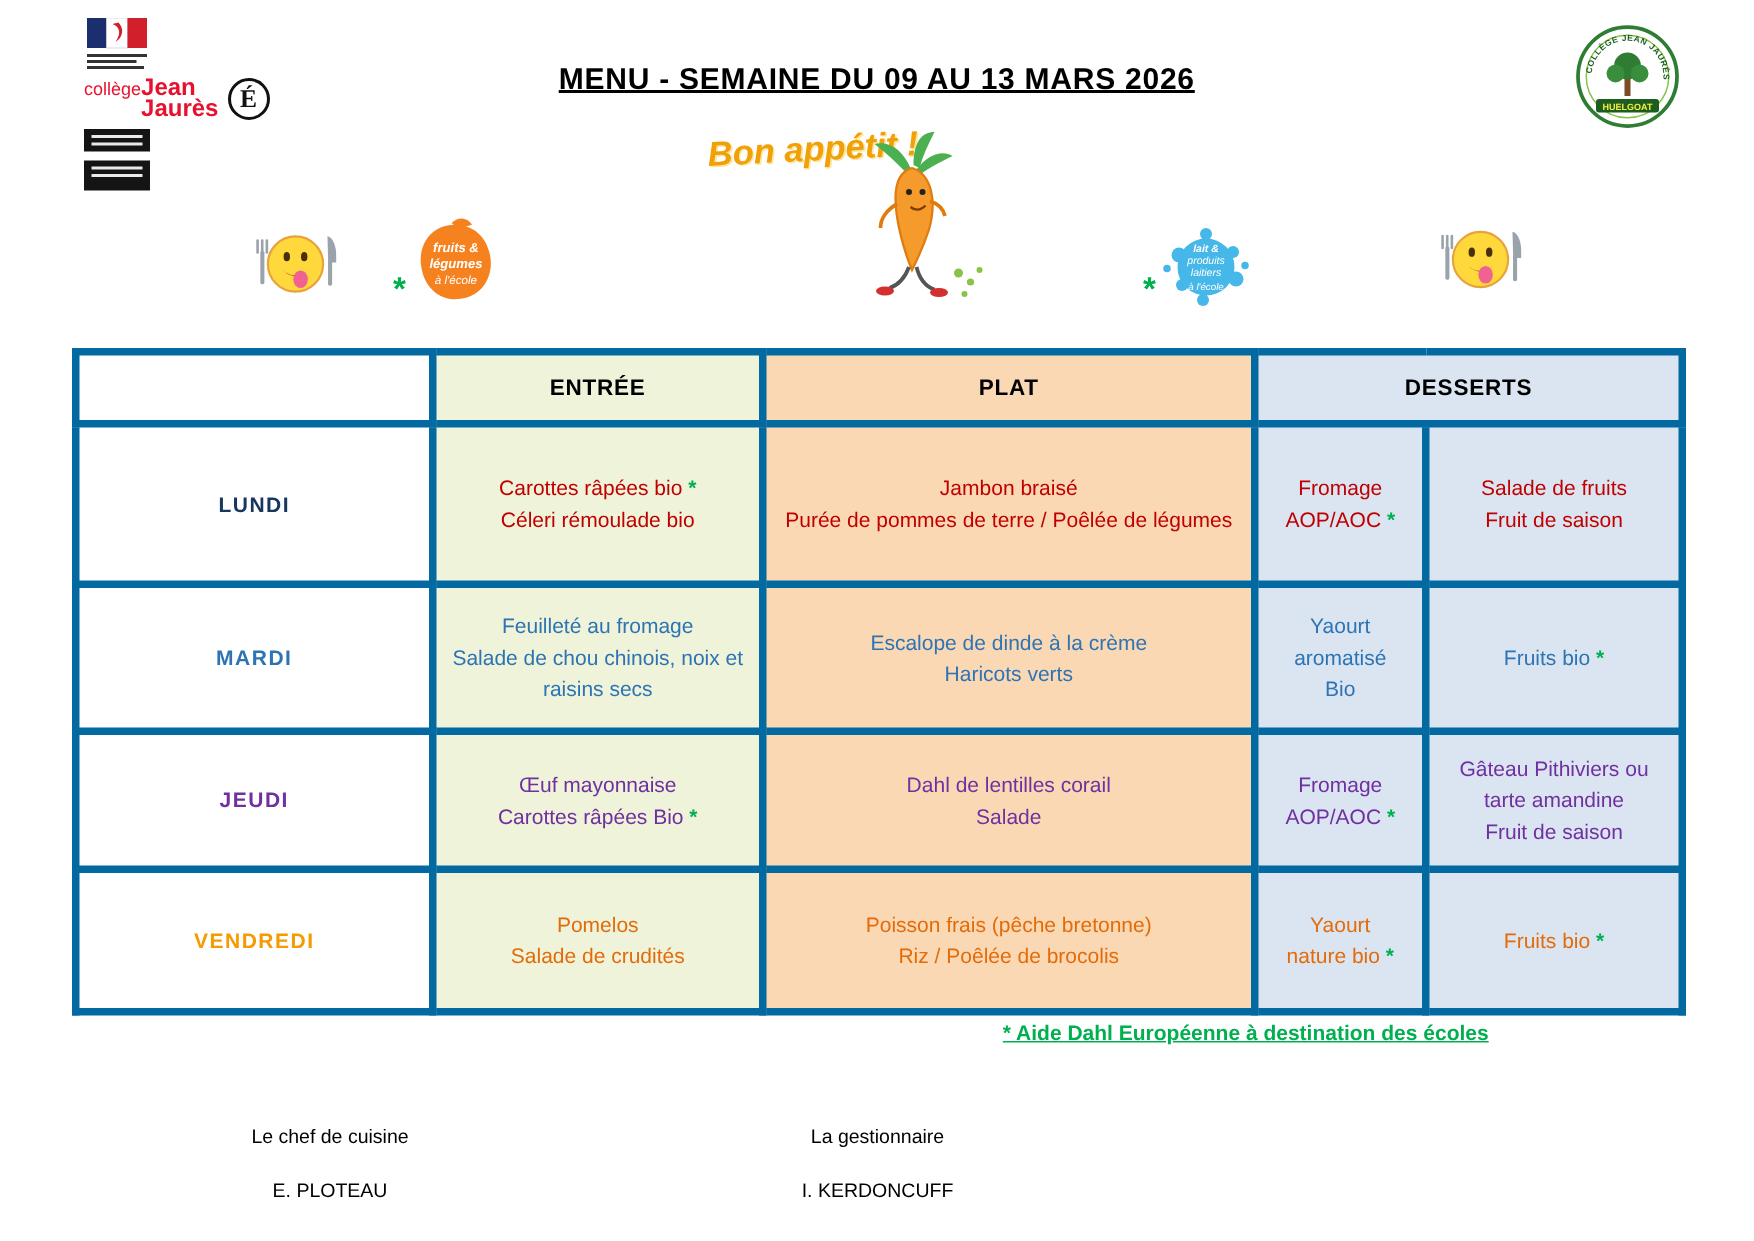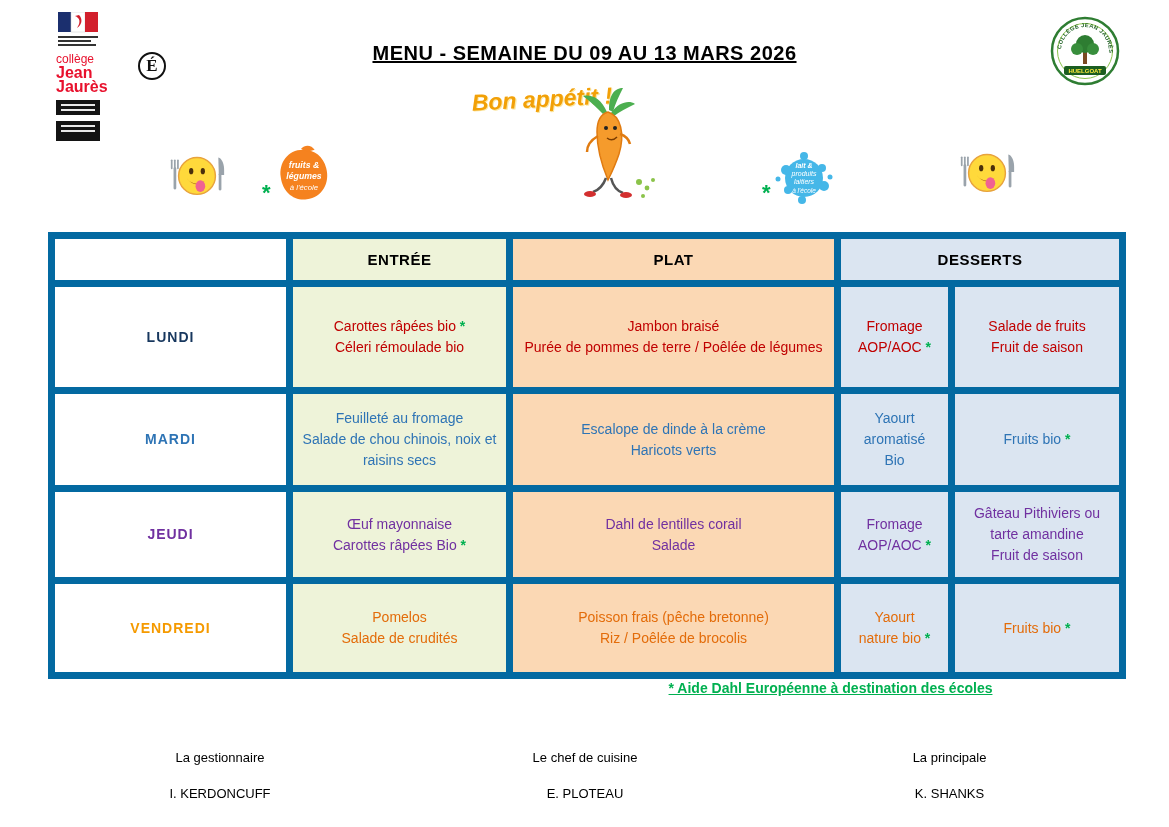--- a/index.html
+++ b/index.html
@@ -9,21 +9,21 @@
     background: #ffffff;
     font-family: "Liberation Sans", sans-serif;
     color: #000;
   }
   .page { position: relative; width: 1169px; height: 827px; background: #fff; overflow: hidden; }
 
   
   .gov-logo { position: absolute; left: 56px; top: 12px; }
   .college-block { position: absolute; left: 56px; top: 52px; width: 110px; }
   .college-row { display: flex; align-items: flex-start; gap: 6px; }
-  .college-lines { display: flex; flex-direction: column; }
+  .college-lines { display: flex; flex-direction: row; }
   .college-line1 { color: #e8112d; font-size: 12px; line-height: 14px; }
   .college-line2 { color: #e8112d; font-size: 16px; font-weight: bold; line-height: 14px; }
   .academie-seal {
     width: 28px; height: 28px; border: 2px solid #111; border-radius: 50%;
     display: flex; align-items: center; justify-content: center;
     font-family: "Liberation Serif", serif; font-size: 17px; font-weight: bold; color: #111;
     background: #fff; flex: 0 0 auto;
   }
   .black-box { background: #141414; width: 44px; margin-top: 6px; position: relative; }
   .black-box.b1 { height: 15px; }
@@ -58,21 +58,21 @@
   .eu-star.left { left: 262px; top: 180px; }
   .eu-star.right { left: 762px; top: 180px; }
 
   
   .menu-table {
     position: absolute; top: 232px; left: 48px; width: 1071px;
     border-collapse: collapse; table-layout: fixed;
     border: 2px solid #000;
   }
   .menu-table th, .menu-table td {
-    border: 7px solid #0369a1; text-align: center; vertical-align: middle; padding: 4px 8px;
+    border: 5px solid #0369a1; text-align: center; vertical-align: middle; padding: 4px 8px;
   }
   .menu-table thead tr { height: 48px; }
   .menu-table th { font-size: 15px; font-weight: bold; color: #000; letter-spacing: 0.5px; }
   th.blank-h { background: #fff; }
   .entree-col { background: var(--entree-bg, #EEF3D9); }
   .plat-col { background: var(--plat-bg, #FBD8B4); }
   .desserts-col { background: var(--desserts-bg, #DBE5F1); }
   .menu-table tbody tr:nth-child(1) { height: 107px; }
   .menu-table tbody tr:nth-child(2) { height: 98px; }
   .menu-table tbody tr:nth-child(3) { height: 92px; }
@@ -324,26 +324,22 @@
         </tr>
       </tbody>
   </table>
 
   <div class="note">
     <span class="note-text">* Aide Dahl Européenne à destination des écoles</span>
   </div>
 
   <div class="signatures">
     <div class="sig">
-      <div class="sig-role">La gestionnaire</div>
-      <div class="sig-name">I. KERDONCUFF</div>
-    </div>
-    <div class="sig">
       <div class="sig-role">Le chef de cuisine</div>
       <div class="sig-name">E. PLOTEAU</div>
     </div>
     <div class="sig">
-      <div class="sig-role">La principale</div>
-      <div class="sig-name">K. SHANKS</div>
+      <div class="sig-role">La gestionnaire</div>
+      <div class="sig-name">I. KERDONCUFF</div>
     </div>
   </div>
 
 </div>
 
 </body></html>

